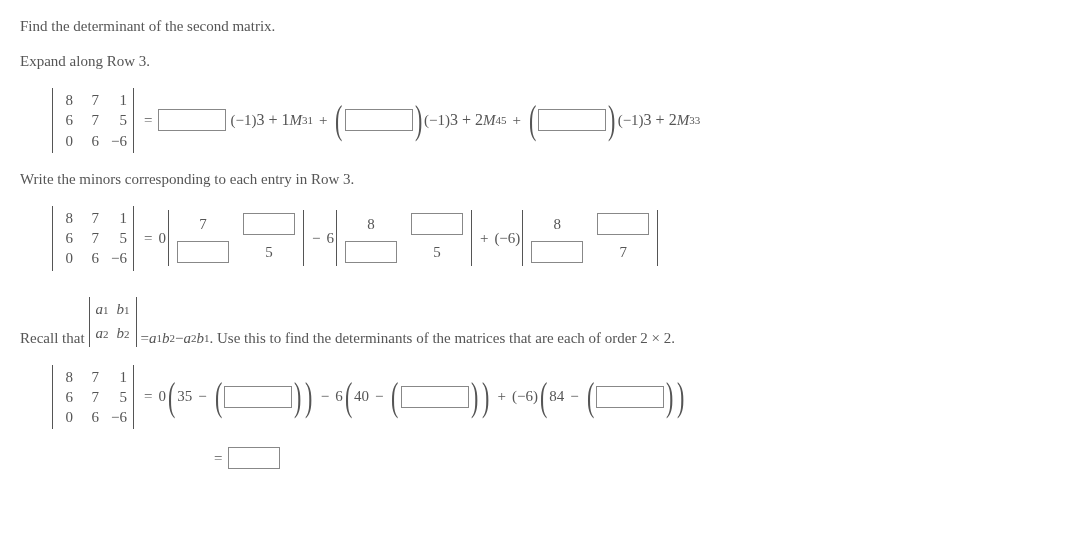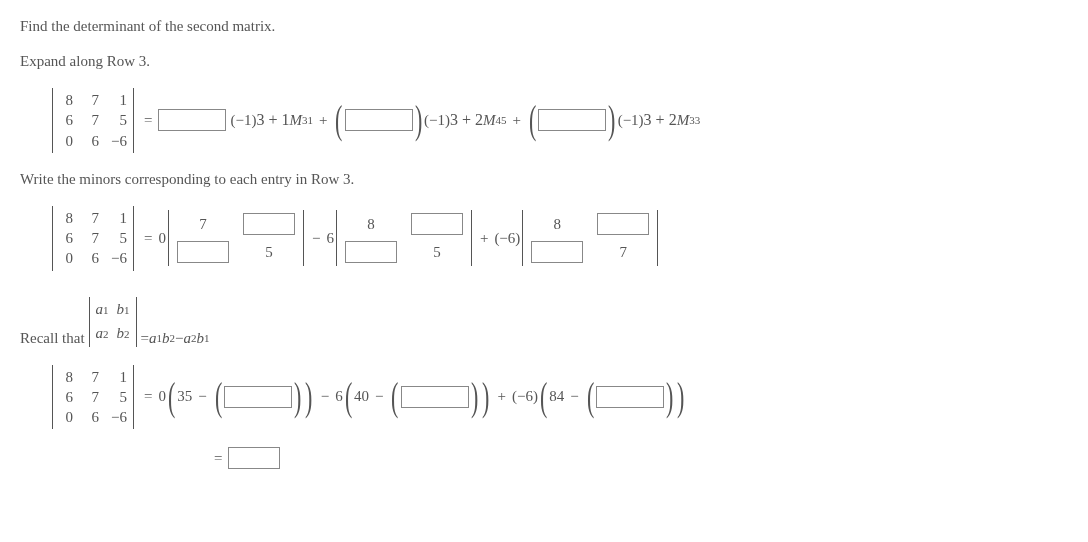--- a/index.html
+++ b/index.html
@@ -235,20 +235,21 @@
     <span class="italic">a</span>
       <span class="sub">1</span>
       <span class="italic">b</span>
       <span class="sub">2</span>
     <span> − </span>
     <span class="italic">a</span>
       <span class="sub">2</span>
       <span class="italic">b</span>
       <span class="sub">1</span>
   </span>
+  <span>. Use this to find the determinants of the matrices that are each of order 2 × 2.</span>
 </div>
 
 <div class="row" style="margin-top:10px;">
   <span class="det">
     <span class="bar"></span>
     <span class="det-col">
       <span>8</span>
         <span>6</span>
         <span>0</span>
     </span>

